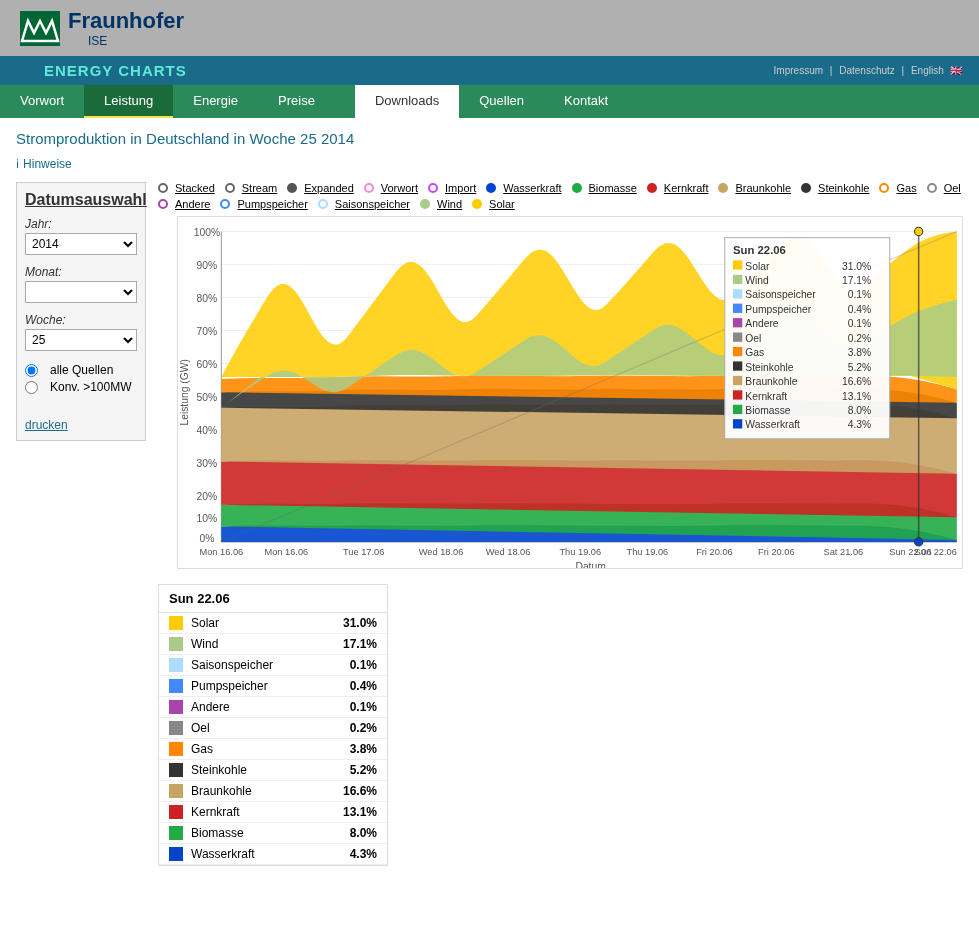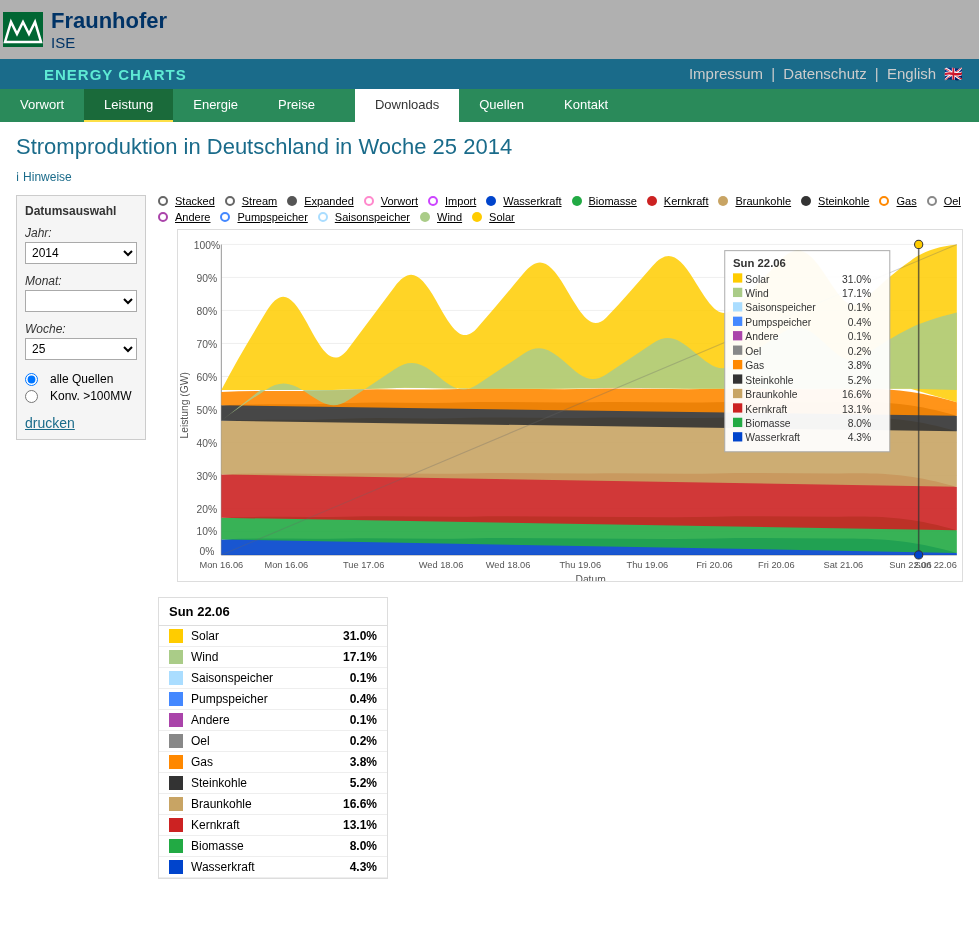--- a/index.html
+++ b/index.html
@@ -1,54 +1,54 @@
 <!DOCTYPE html>
 <html><head>
   <meta charset="utf-8">
   <style>
     * { margin: 0; padding: 0; box-sizing: border-box; }
     body { font-family: Arial, sans-serif; font-size: 13px; background: #fff; width: 979px; }
 
     
-    .header { background: #b0b0b0; padding: 8px 3px; display: flex; align-items: center; }
+    .header { background: #b0b0b0; padding: 8px 20px; display: flex; align-items: center; }
     .logo-text { font-size: 22px; font-weight: bold; color: #003366; }
-    .logo-ise { font-size: 15px; color: #003366; margin-left: 0; display: block; }
+    .logo-ise { font-size: 12px; color: #003366; margin-left: 20px; display: block; }
     .logo-area { display: flex; flex-direction: column; }
     .logo-icon { width: 40px; height: 35px; margin-right: 8px; }
 
     
     .top-bar { background: #1a6b8a; padding: 6px 12px; display: flex; justify-content: space-between; align-items: center; }
     .top-bar-title { color: #5eead4; font-size: 15px; font-weight: bold; letter-spacing: 1px; margin-left: 32px; }
-    .top-bar-links { color: #ccc; font-size: 15px; text-align: center; }
+    .top-bar-links { color: #ccc; font-size: 10px; text-align: center; }
     .top-bar-links a { color: #ccc; text-decoration: none; }
     .top-bar-links span { margin: 0 4px; }
 
     
     .nav { background: #2a8a5a; display: flex; }
     .nav-item { padding: 8px 20px; color: #fff; font-size: 13px; cursor: pointer; }
     .nav-item.active { background: #1a6a3a; border-bottom: 2px solid #fde047; }
     .nav-item.selected { background: #fff; color: #333; margin-left: 20px; }
 
     
     .page { padding: 12px 16px; }
-    .page-title { font-size: 22px; color: #1a6b8a; font-weight: normal; margin-bottom: 8px; }
+    .page-title { font-size: 15px; color: #1a6b8a; font-weight: normal; margin-bottom: 8px; }
     .hinweise { color: #1a6b8a; font-size: 12px; margin-bottom: 10px; display: flex; align-items: center; gap: 4px; cursor: pointer; }
 
     
     .main-layout { display: flex; gap: 12px; }
 
     
     .sidebar { width: 130px; flex-shrink: 0; }
     .sidebar-box { border: 1px solid #ccc; background: #f5f5f5; padding: 8px; font-size: 12px; }
-    .sidebar-box h4 { font-size: 12px; font-weight: bold; margin-bottom: 8px; color: #333; }
+    .sidebar-box h4 { font-size: 16px; font-weight: bold; margin-bottom: 8px; color: #333; text-decoration: underline; }
     .sidebar-label { color: #333; margin-bottom: 2px; margin-top: 6px; font-size: 12px; font-style: italic; }
     .sidebar-select { width: 100%; font-size: 12px; padding: 2px; border: 1px solid #aaa; background: #fff; margin-bottom: 4px; }
     .radio-group { margin: 8px 0 4px 0; }
     .radio-item { display: flex; align-items: center; gap: 12px; margin-bottom: 3px; font-size: 12px; }
-    .drucken { color: #1a6b8a; font-size: 14px; cursor: pointer; margin-top: 12px; text-decoration: underline; }
+    .drucken { color: #1a6b8a; font-size: 12px; cursor: pointer; margin-top: 24px; text-decoration: underline; }
 
     
     .chart-area { flex: 1; }
 
     
     .legend { display: flex; flex-wrap: wrap; gap: 4px 10px; margin-bottom: 6px; font-size: 11px; }
     .legend-item { display: flex; align-items: center; gap: 7px; text-decoration: underline; }
     .legend-dot { width: 10px; height: 10px; border-radius: 50%; flex-shrink: 0; }
     .legend-dot-open { width: 10px; height: 10px; border-radius: 50%; border: 2px solid #666; background: transparent; flex-shrink: 0; }
 

